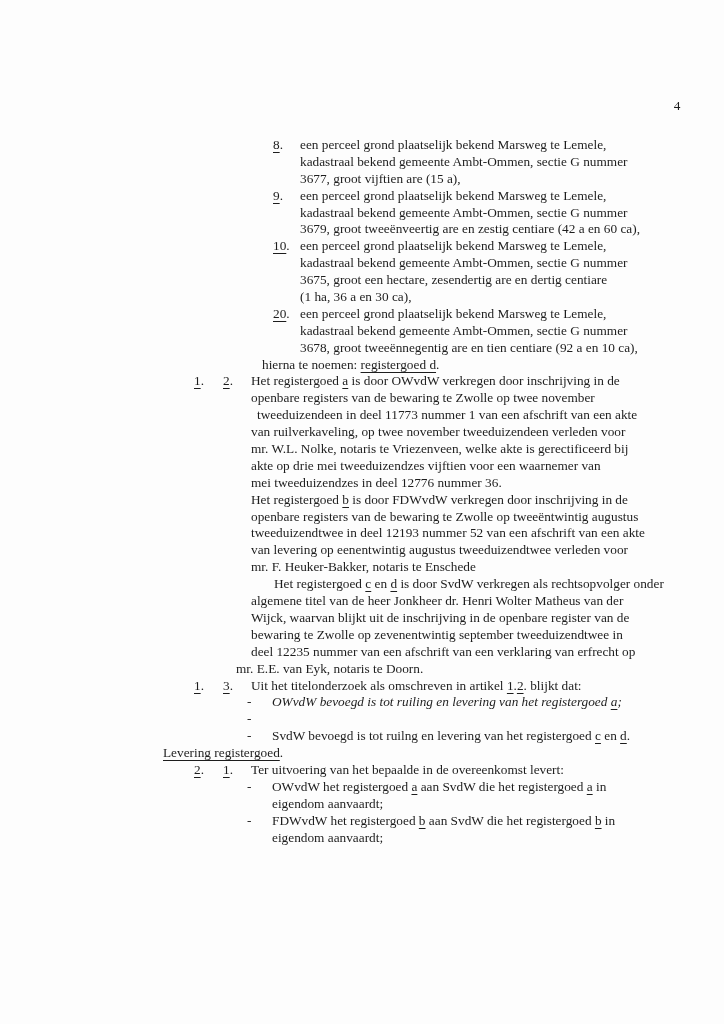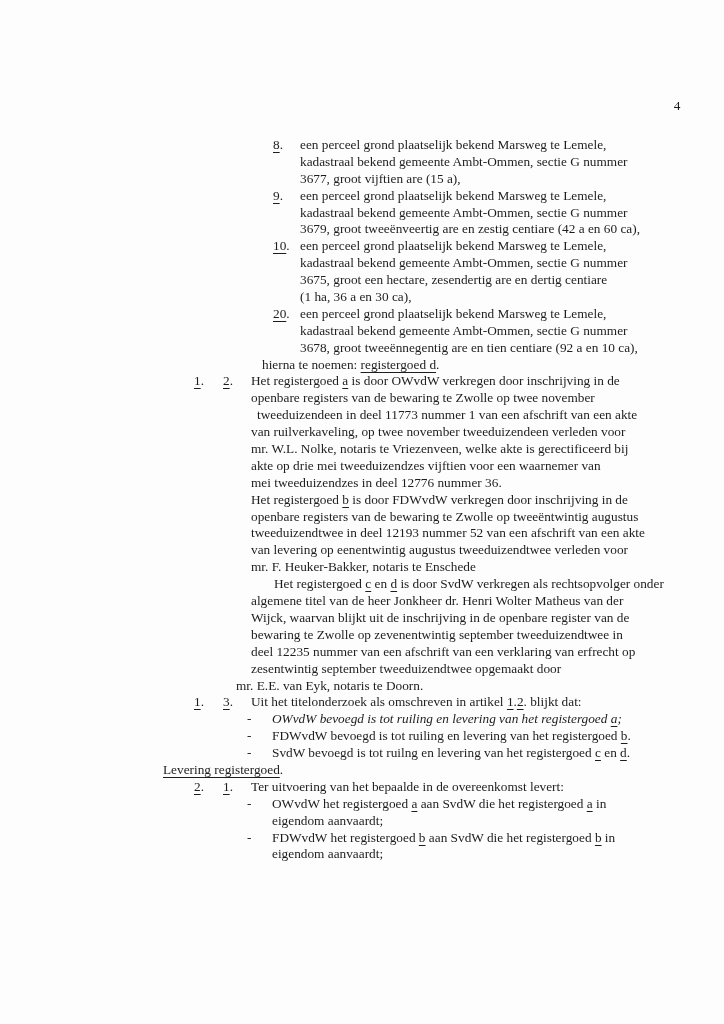--- a/index.html
+++ b/index.html
@@ -137,37 +137,33 @@
       <div class="row">
         <span class="cell" style="left: 251px;">Wijck, waarvan blijkt uit de inschrijving in de openbare register van de</span>
       </div>
       <div class="row">
         <span class="cell" style="left: 251px;">bewaring te Zwolle op zevenentwintig september tweeduizendtwee in</span>
       </div>
       <div class="row">
         <span class="cell" style="left: 251px;">deel 12235 nummer van een afschrift van een verklaring van erfrecht op</span>
       </div>
       <div class="row">
-        <span class="cell" style="left: 251px;">zesentwintig september tweeduizendtwee opgemaakt door</span>
-      </div>
-      <div class="row">
         <span class="cell" style="left: 236px;">mr. E.E. van Eyk, notaris te Doorn.</span>
       </div>
       <div class="row">
         <span class="cell" style="left: 194px;"><span class="u">1</span>.</span>
         <span class="cell" style="left: 223px;"><span class="u">3</span>.</span>
         <span class="cell" style="left: 251px;">Uit het titelonderzoek als omschreven in artikel <span class="u">1</span>.<span class="u">2</span>. blijkt dat:</span>
       </div>
       <div class="row">
         <span class="cell" style="left: 247px;">-</span>
         <span class="cell" style="left: 272px; font-style: italic;">OWvdW bevoegd is tot ruiling en levering van het registergoed <span class="u">a</span>;</span>
       </div>
       <div class="row">
         <span class="cell" style="left: 247px;">-</span>
-        <span class="cell" style="left: 272px;">FDWvdW bevoegd is tot ruiling en levering van het registergoed <span class="u">b</span>.</span>
       </div>
       <div class="row">
         <span class="cell" style="left: 247px;">-</span>
         <span class="cell" style="left: 272px;">SvdW bevoegd is tot ruilng en levering van het registergoed <span class="u">c</span> en <span class="u">d</span>.</span>
       </div>
       <div class="row">
         <span class="cell" style="left: 163px;"><span class="u">Levering registergoed</span>.</span>
       </div>
       <div class="row">
         <span class="cell" style="left: 194px;"><span class="u">2</span>.</span>

